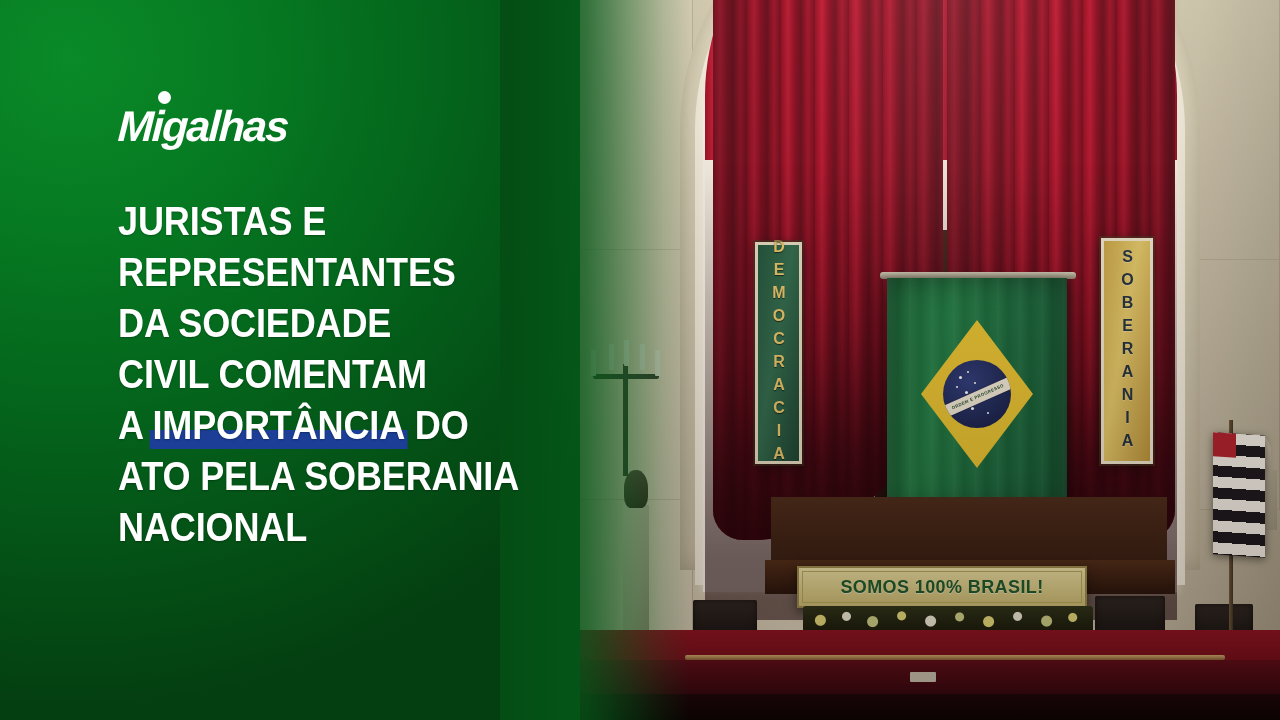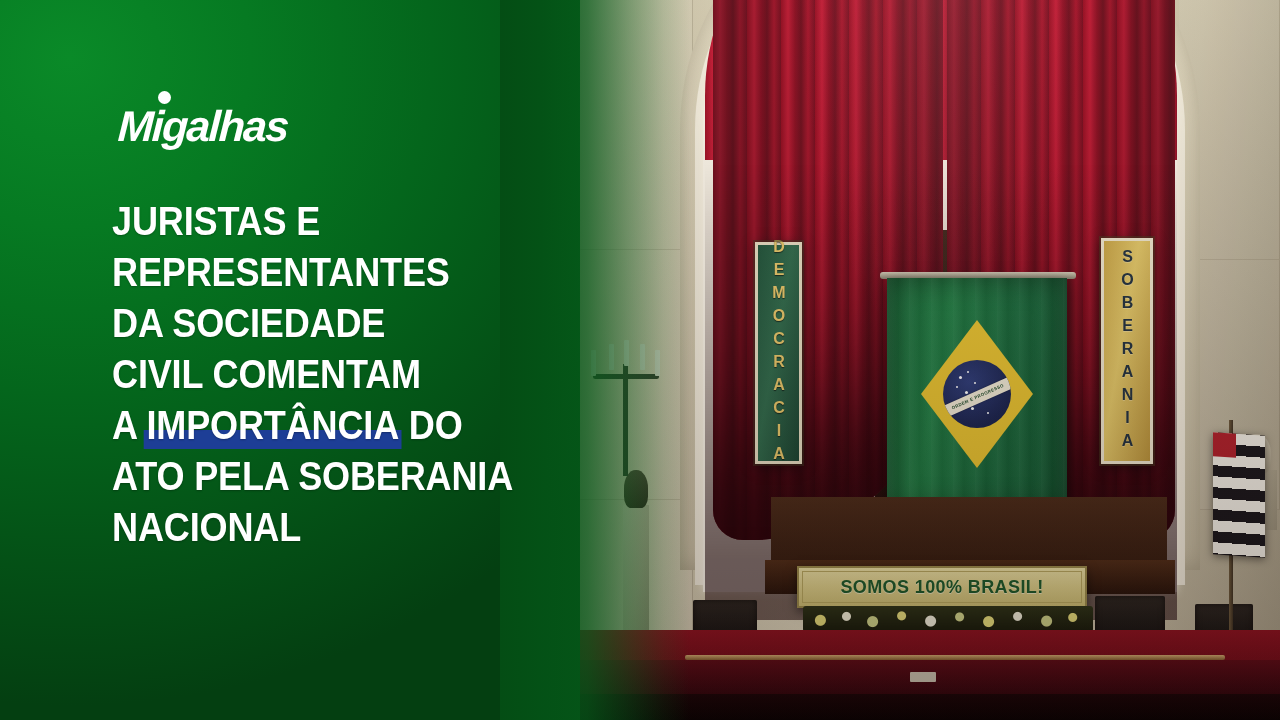--- a/index.html
+++ b/index.html
@@ -402,21 +402,21 @@
     position:absolute;
     left:40px; top:-1px;
     width:13px; height:13px;
     border-radius:50%;
     background:#ffffff;
   }
 
   
   #headline{
     position:absolute;
-    left:112px; top:196px;
+    left:118px; top:196px;
     width:440px;
   }
   #headline .ln{
     display:block;
     position:relative;
     font-family:"Liberation Sans", sans-serif;
     font-weight:bold;
     font-size:41px;
     line-height:51px;
     letter-spacing:-0.2px;

